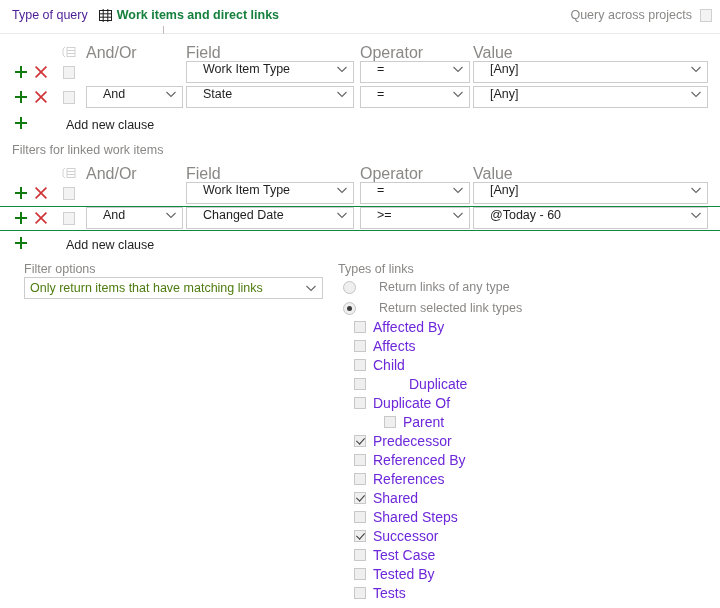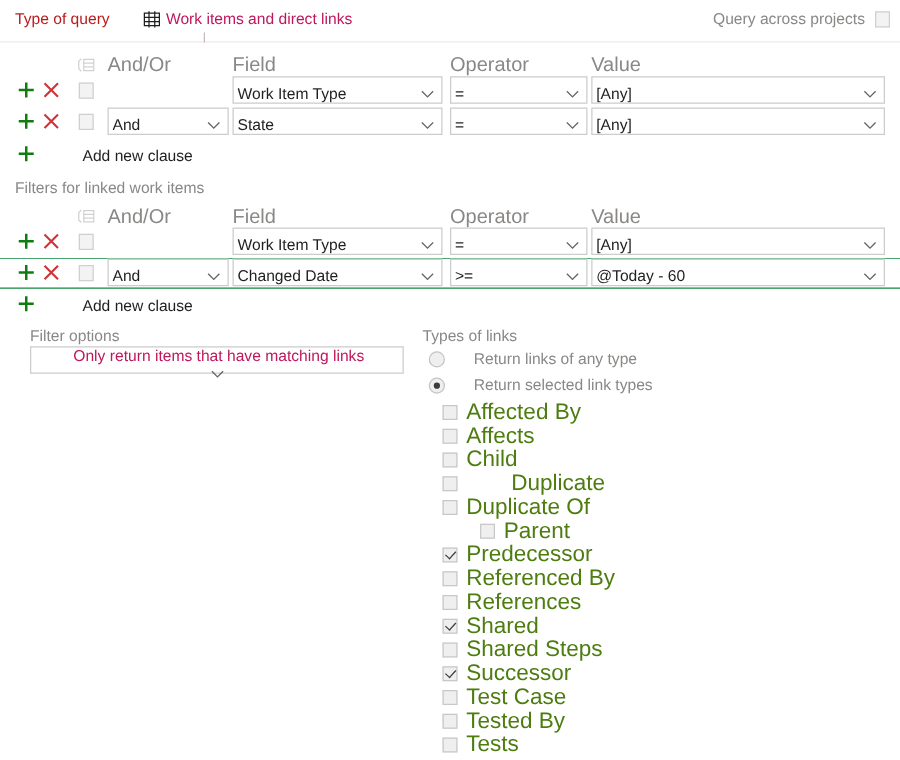--- a/index.html
+++ b/index.html
@@ -16,29 +16,30 @@
 
   
   .topbar {
     position: relative;
     height: 30px;
     display: flex;
     align-items: center;
     padding: 0 8px 0 12px;
   }
   .topbar-label {
-    color: #b91c1c;
-    font-size: 12.5px;
-    margin-right: 26px;
+    color: #4c1d95;
+    font-size: 12.5px;
+    margin-right: 10px;
   }
   .topbar-type {
     display: flex;
     align-items: center;
-    color: #be185d;
-    font-size: 12.5px;
+    color: #15803d;
+    font-size: 12.5px;
+    font-weight: bold;
   }
   .grid-icon {
     display: inline-block;
     width: 15px;
     height: 15px;
     margin-right: 4px;
     position: relative;
   }
   .topbar-right {
     margin-left: auto;
@@ -151,22 +152,22 @@
   }
 
   .field-wrap {
     position: absolute;
     top: 1px;
     height: 22px;
     box-sizing: border-box;
     border: 1px solid #cccccc;
     background: #ffffff;
     display: flex;
-    align-items: flex-end;
-    padding: 0 2px 0 3px;
+    align-items: flex-start;
+    padding: 0 2px 0 16px;
     font-size: 12.5px;
     color: #1f1f1f;
   }
   .field-wrap .txt {
     flex: 1;
     overflow: hidden;
     white-space: nowrap;
   }
   .chev {
     width: 14px; height: 14px;
@@ -207,22 +208,21 @@
     position: absolute;
     left: 24px; top: 277px;
     width: 299px; height: 22px;
     box-sizing: border-box;
     border: 1px solid #cccccc;
     background: #ffffff;
     display: flex;
     align-items: center;
     padding: 0 2px 0 5px;
     font-size: 12.5px;
-    color: #be185d;
-    flex-direction: column;
+    color: #4d7c0f;
   }
   .fo-select .txt { flex: 1; }
 
   
   .tol-title {
     position: absolute;
     left: 338px; top: 262px;
     color: #8a8886;
     font-size: 12.5px;
   }
@@ -235,22 +235,22 @@
     font-size: 12.5px;
     color: #8a8886;
     cursor: pointer;
   }
   .link-row {
     position: absolute;
     left: 354px;
     display: flex;
     align-items: center;
     gap: 7px;
-    font-size: 18px;
-    color: #4d7c0f;
+    font-size: 14px;
+    color: #6d28d9;
     cursor: pointer;
   }
 </style>
 </head>
 <body>
 
 <div class="topbar">
   <span class="topbar-label">Type of query</span>
   <span class="topbar-type">
     <span class="grid-icon">

